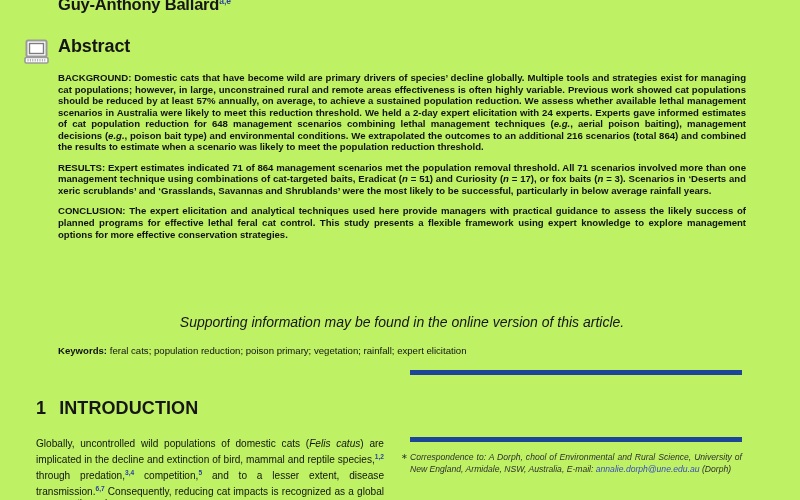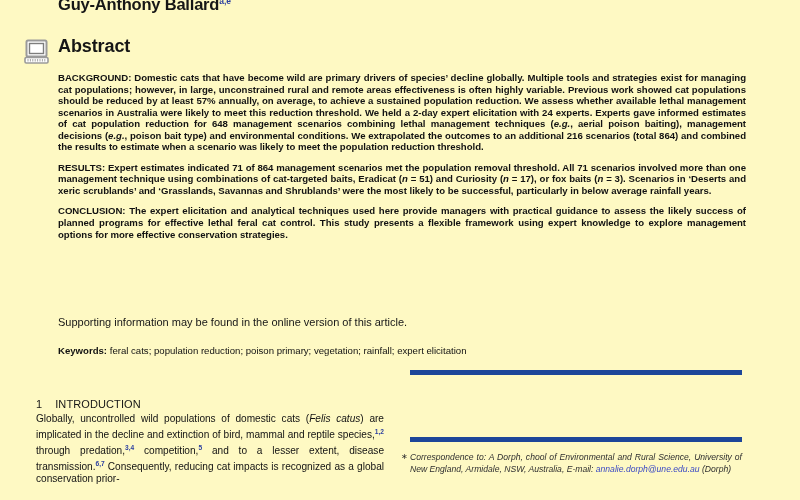--- a/index.html
+++ b/index.html
@@ -12,21 +12,21 @@
     height: 500px;
     overflow: hidden;
     font-family: "Liberation Sans", sans-serif;
     color: #000000;
     position: relative;
   }
 
   .page {
     position: absolute;
     inset: 0;
-    background: #fef9c3;
+    background: #bef264;
   }
 
   
   .author-line {
     position: absolute;
     left: 58px;
     top: -5px;
     font-size: 16.5px;
     font-weight: bold;
     letter-spacing: -0.2px;
@@ -83,23 +83,25 @@
   .copyright {
     font-weight: bold;
   }
 
   
   .supporting {
     position: absolute;
     left: 58px;
     top: 316px;
     width: 688px;
-    font-size: 11px;
+    font-size: 14px;
+    font-style: italic;
     line-height: 12px;
     color: #161616;
+    text-align: center;
   }
 
   .keywords {
     position: absolute;
     left: 58px;
     top: 345px;
     width: 688px;
     font-size: 9.6px;
     line-height: 12px;
     color: #121212;
@@ -107,24 +109,24 @@
   .keywords .kw-label { font-weight: bold; }
 
   
   .col-left {
     position: absolute;
     left: 36px;
     top: 398px;
     width: 348px;
   }
   .sec-num-title {
-    font-size: 11px;
-    font-weight: normal;
+    font-size: 18px;
+    font-weight: bold;
     letter-spacing: 0.1px;
-    margin-bottom: 3px;
+    margin-bottom: 19px;
     color: #161616;
   }
   .sec-num-title .num { margin-right: 13px; }
   .body-text {
     font-size: 10.1px;
     line-height: 12.6px;
     text-align: justify;
     color: #121212;
   }
   .body-text i { font-style: italic; }

